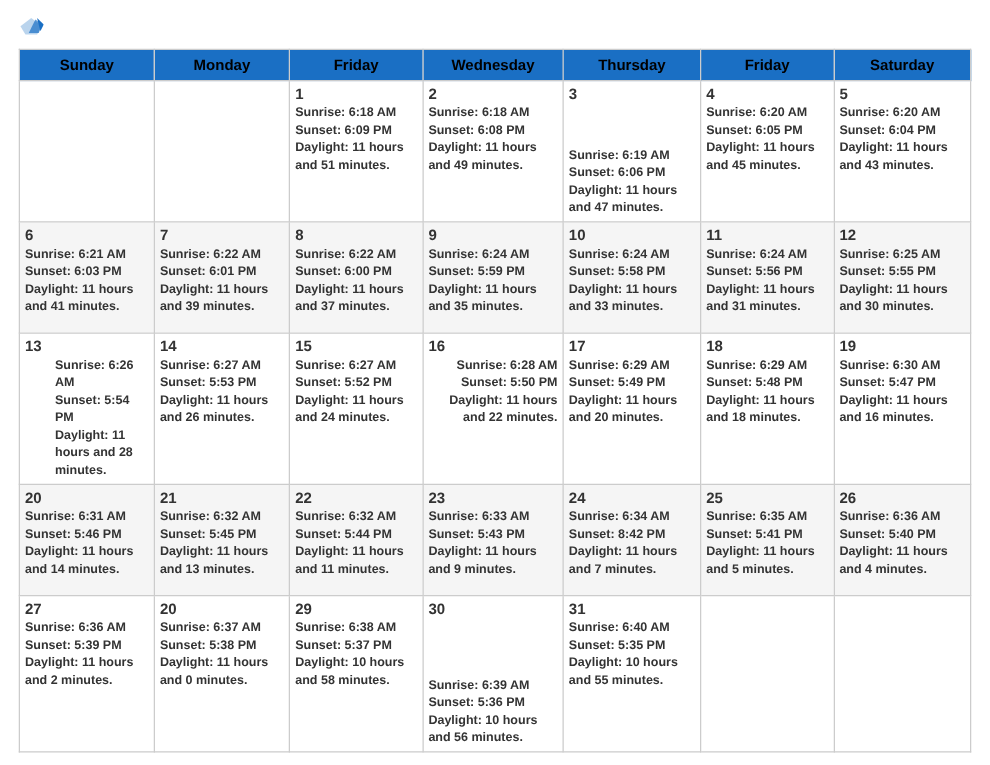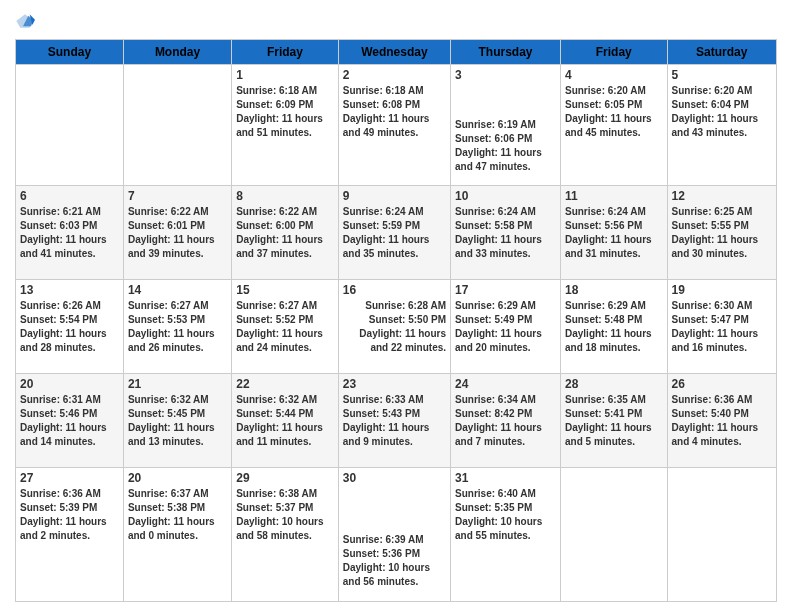--- a/index.html
+++ b/index.html
@@ -207,21 +207,21 @@
           <td>
             <span class="day-number">12</span>
             <div class="day-info" style="white-space: pre-wrap;">Sunrise: 6:25 AM
 Sunset: 5:55 PM
 Daylight: 11 hours and 30 minutes.</div>
           </td>
         </tr>
         <tr>
           <td>
             <span class="day-number">13</span>
-            <div class="day-info" style="white-space: pre-wrap;">Sunrise: 6:26 AM
+            <div class="day-info" style="white-space: pre-wrap; margin-left: 24px;">Sunrise: 6:26 AM
 Sunset: 5:54 PM
 Daylight: 11 hours and 28 minutes.</div>
           </td>
           <td>
             <span class="day-number">14</span>
             <div class="day-info" style="white-space: pre-wrap;">Sunrise: 6:27 AM
 Sunset: 5:53 PM
 Daylight: 11 hours and 26 minutes.</div>
           </td>
           <td>
@@ -280,21 +280,21 @@
 Sunset: 5:43 PM
 Daylight: 11 hours and 9 minutes.</div>
           </td>
           <td>
             <span class="day-number">24</span>
             <div class="day-info" style="white-space: pre-wrap;">Sunrise: 6:34 AM
 Sunset: 8:42 PM
 Daylight: 11 hours and 7 minutes.</div>
           </td>
           <td>
-            <span class="day-number">28</span>
+            <span class="day-number">25</span>
             <div class="day-info" style="white-space: pre-wrap;">Sunrise: 6:35 AM
 Sunset: 5:41 PM
 Daylight: 11 hours and 5 minutes.</div>
           </td>
           <td>
             <span class="day-number">26</span>
             <div class="day-info" style="white-space: pre-wrap;">Sunrise: 6:36 AM
 Sunset: 5:40 PM
 Daylight: 11 hours and 4 minutes.</div>
           </td>

